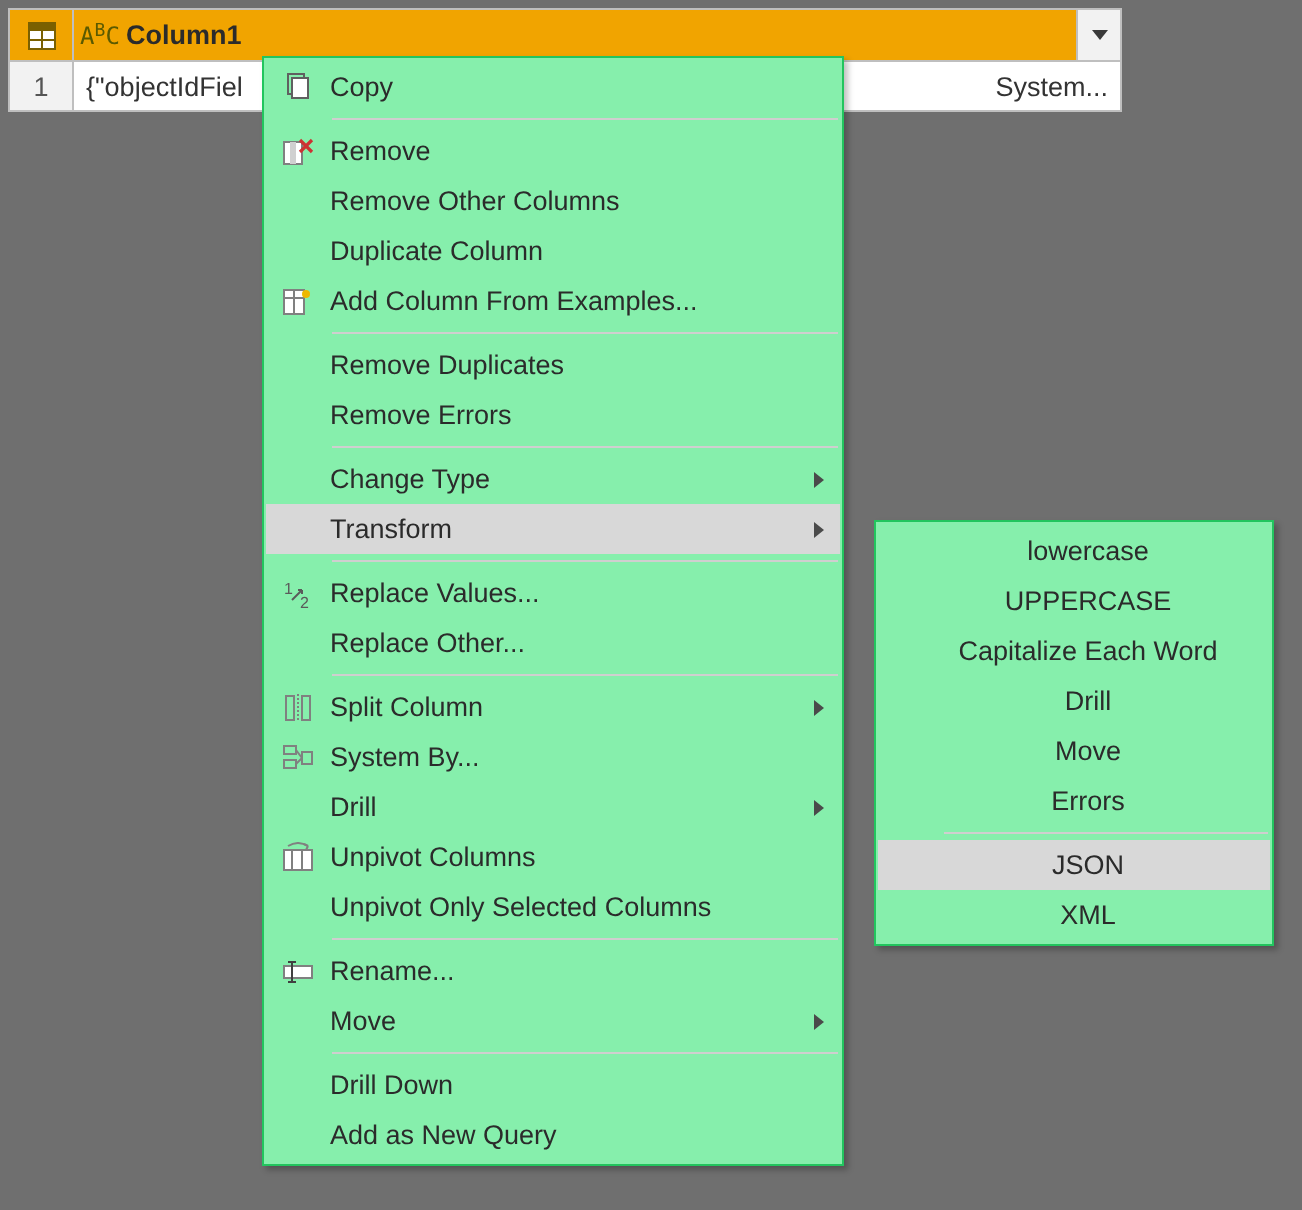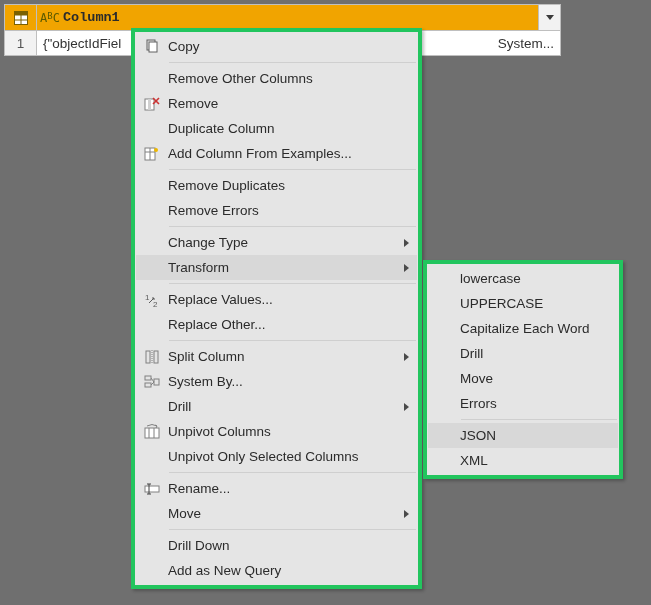--- a/index.html
+++ b/index.html
@@ -46,21 +46,20 @@
     width: 26px;
     display: flex; align-items: center; justify-content: center;
     color: #5a5a00;
     font-size: 12px;
     font-family: Consolas, monospace;
   }
   .colname {
     font-weight: 600;
     color: #2b2b2b;
     white-space: nowrap;
-    font-family: Liberation Mono, monospace;
   }
   .hchevron {
     position: absolute; right: 0; top: 0;
     width: 22px; height: 100%;
     background: #f2f2f2;
     border-left: 1px solid #bfbfbf;
     display: flex; align-items: center; justify-content: center;
   }
   .grid-row {
     display: flex; height: 24px;
@@ -76,27 +75,27 @@
     flex: 1;
     padding: 0 6px;
     display: flex; align-items: center;
     white-space: nowrap; overflow: hidden;
     color: #333;
   }
 
   
   .menu {
     position: absolute;
-    background: #e5e5e5;
-    border: 4px solid #22c55e;
+    background: #86efac;
+    border: 1px solid #22c55e;
     box-shadow: 2px 2px 3px rgba(0,0,0,0.25);
     padding: 2px 1px;
   }
   .menu1 { left: 131px; top: 28px; width: 291px; }
-  .menu2 { left: 423px; top: 260px; width: 200px; }
+  .menu2 { left: 437px; top: 260px; width: 200px; text-align: center; }
 
   .mi {
     display: flex; align-items: center;
     height: 25px;
     padding-right: 18px;
     position: relative;
     color: #2b2b2b;
     cursor: default;
   }
   .mi.hover { background: #d8d8d8; }
@@ -170,34 +169,34 @@
             <rect x="3" y="1" width="8" height="10" fill="none" stroke="#606060"></rect>
             <rect x="5" y="3" width="8" height="10" fill="#fff" stroke="#606060"></rect>
           </svg>
       </span>
       <span class="label">Copy</span>
     </div>
 
     <div class="sep"></div>
 
     <div class="mi">
-      <span class="icon"></span>
-      <span class="label">Remove Other Columns</span>
-    </div>
-
-    <div class="mi">
       <span class="icon">
         <svg viewBox="0 0 16 16">
           <rect x="1" y="3" width="9" height="11" fill="#fff" stroke="#808080"></rect>
           <rect x="4" y="3" width="3" height="11" fill="#d0d0d0"></rect>
           <line x1="9" y1="2" x2="15" y2="8" stroke="#cc3333" stroke-width="1.6"></line>
           <line x1="15" y1="2" x2="9" y2="8" stroke="#cc3333" stroke-width="1.6"></line>
         </svg>
       </span>
       <span class="label">Remove</span>
+    </div>
+
+    <div class="mi">
+      <span class="icon"></span>
+      <span class="label">Remove Other Columns</span>
     </div>
 
     <div class="mi">
       <span class="icon"></span>
       <span class="label">Duplicate Column</span>
     </div>
 
     <div class="mi">
       <span class="icon">
         <svg viewBox="0 0 16 16">

